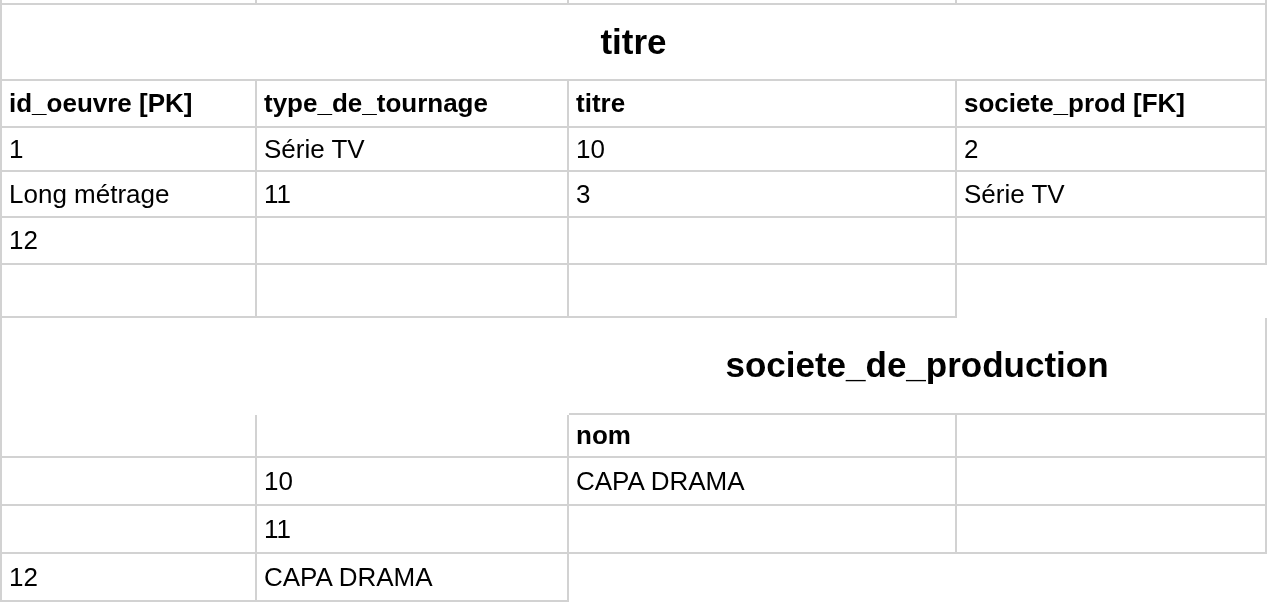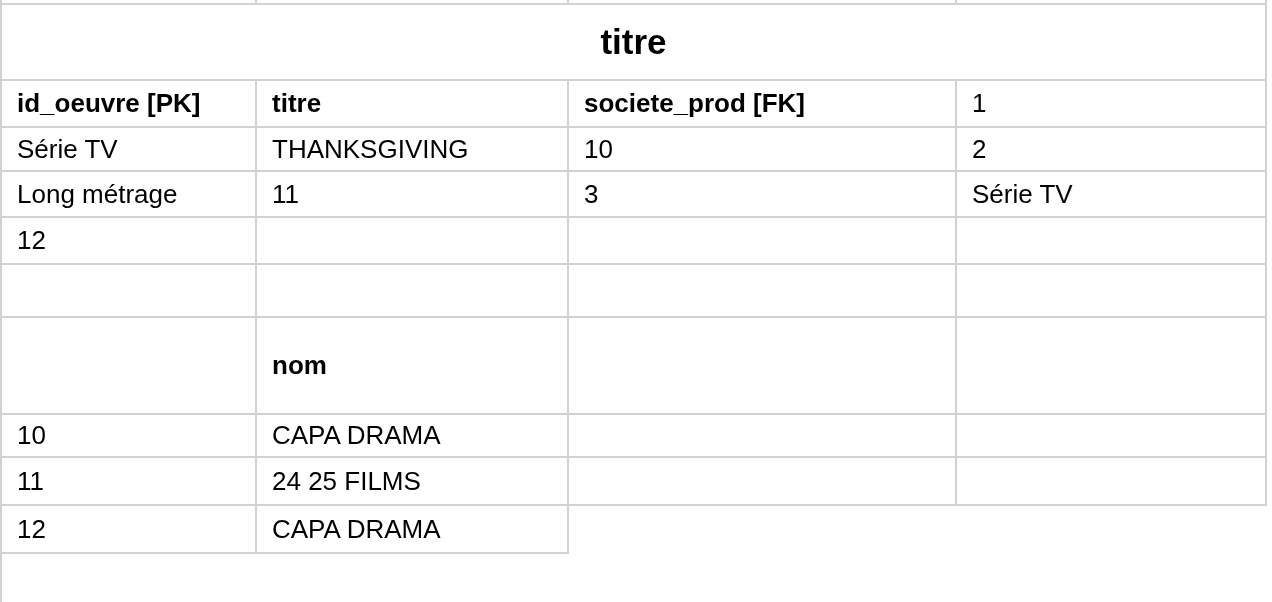--- a/index.html
+++ b/index.html
@@ -21,21 +21,21 @@
     grid-template-rows: 5px 76px 47px 44px 46px 47px 53px 97px 43px 48px 48px 48px;
     justify-content: start;
     align-content: start;
   }
   .cell {
     border-right: 2px solid #d2d2d2;
     border-bottom: 2px solid #d2d2d2;
     background: #ffffff;
     display: flex;
     align-items: center;
-    padding-left: 15px;
+    padding-left: 7px;
     font-size: 26px;
     line-height: 1.1;
     white-space: nowrap;
     overflow: hidden;
   }
   .cell.header { font-weight: bold; }
   .cell.title {
     font-weight: bold;
     font-size: 35px;
     justify-content: center;
@@ -51,56 +51,56 @@
 <div class="sheet">
 
   <div class="cell sliver"></div>
   <div class="cell sliver"></div>
   <div class="cell sliver"></div>
   <div class="cell sliver"></div>
 
   <div class="cell title span-all">titre</div>
 
   <div class="cell header">id_oeuvre [PK]</div>
+  <div class="cell header">type_de_tournage</div>
   <div class="cell header">titre</div>
   <div class="cell header">societe_prod [FK]</div>
 
   <div class="cell">1</div>
   <div class="cell">Série TV</div>
-  <div class="cell">THANKSGIVING</div>
   <div class="cell">10</div>
 
   <div class="cell">2</div>
   <div class="cell">Long métrage</div>
   <div class="cell">11</div>
 
   <div class="cell">3</div>
   <div class="cell">Série TV</div>
   <div class="cell">12</div>
 
   <div class="cell"></div>
   <div class="cell"></div>
   <div class="cell"></div>
   <div class="cell"></div>
 
   <div class="cell"></div>
   <div class="cell"></div>
+  <div class="cell title span-right">societe_de_production</div>
 
   <div class="cell"></div>
   <div class="cell"></div>
   <div class="cell header">nom</div>
 
   <div class="cell"></div>
   <div class="cell"></div>
   <div class="cell">10</div>
   <div class="cell">CAPA DRAMA</div>
 
   <div class="cell"></div>
   <div class="cell"></div>
   <div class="cell">11</div>
-  <div class="cell">24 25 FILMS</div>
 
   <div class="cell"></div>
   <div class="cell"></div>
   <div class="cell">12</div>
   <div class="cell">CAPA DRAMA</div>
 
 </div>
 
 </body></html>

